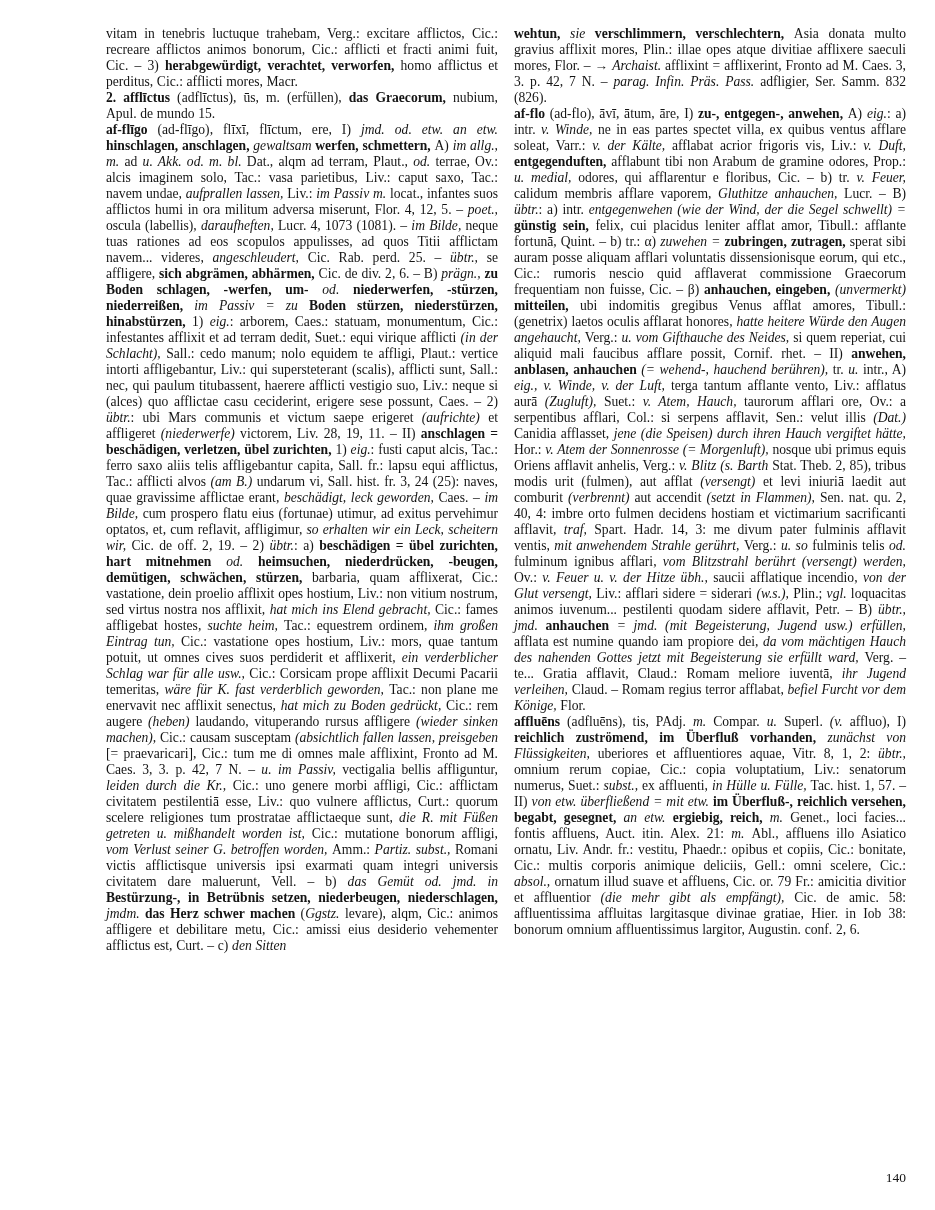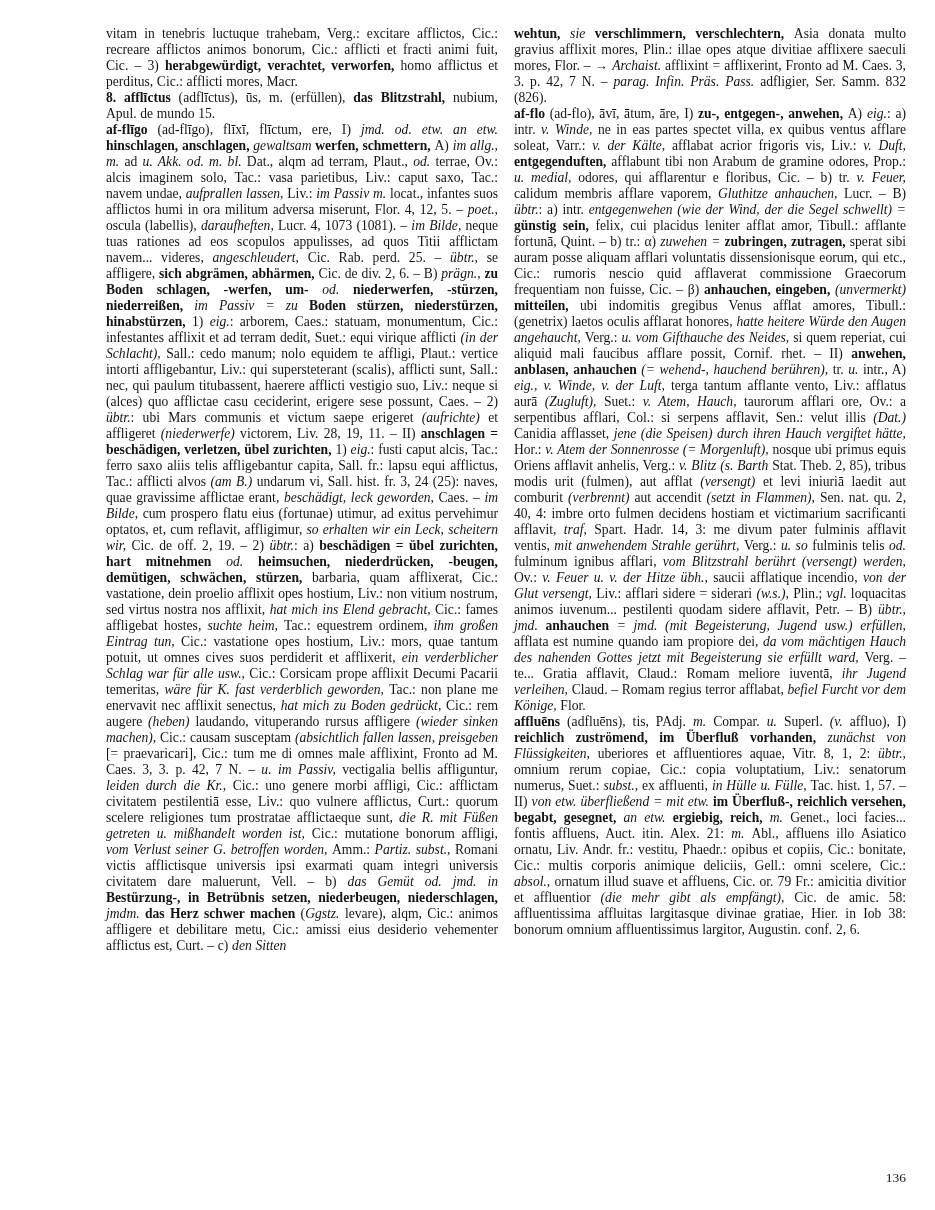--- a/index.html
+++ b/index.html
@@ -25,23 +25,23 @@
     text-align:right; font-size:13.5px; color:#141414;
   }
 </style>
 </head>
 <body>
 
 <div class="page">
   <div class="textflow">
     <div class="col">
         <p class="entry"><span class="seg-r">vitam in tenebris luctuque trahebam, Verg.: excitare afflictos, Cic.: recreare afflictos animos bonorum, Cic.: afflicti et fracti animi fuit, Cic. – 3) </span><span class="seg-bi">herabgewürdigt, verachtet, verworfen, </span><span class="seg-r">homo afflictus et perditus, Cic.: afflicti mores, Macr.</span></p>
-        <p class="entry"><span class="seg-b">8. afflīctus </span><span class="seg-r">(adflīctus), ūs, m. (erfüllen), </span><span class="seg-bi">das Blitzstrahl, </span><span class="seg-r">nubium, Apul. de mundo 15.</span></p>
+        <p class="entry"><span class="seg-b">2. afflīctus </span><span class="seg-r">(adflīctus), ūs, m. (erfüllen), </span><span class="seg-bi">das Graecorum, </span><span class="seg-r">nubium, Apul. de mundo 15.</span></p>
         <p class="entry"><span class="seg-b">af-flīgo </span><span class="seg-r">(ad-flīgo), flīxī, flīctum, ere, I) </span><span class="seg-i">jmd. od. etw. an etw. </span><span class="seg-bi">hinschlagen, anschlagen, </span><span class="seg-i">gewaltsam </span><span class="seg-bi">werfen, schmettern, </span><span class="seg-r">A) </span><span class="seg-i">im allg., m. </span><span class="seg-r">ad </span><span class="seg-i">u. Akk. od. m. bl. </span><span class="seg-r">Dat., alqm ad terram, Plaut., </span><span class="seg-i">od. </span><span class="seg-r">terrae, Ov.: alcis imaginem solo, Tac.: vasa parietibus, Liv.: caput saxo, Tac.: navem undae, </span><span class="seg-i">aufprallen lassen, </span><span class="seg-r">Liv.: </span><span class="seg-i">im Passiv m. </span><span class="seg-r">locat., infantes suos afflictos humi in ora militum adversa miserunt, Flor. 4, 12, 5. – </span><span class="seg-i">poet., </span><span class="seg-r">oscula (labellis), </span><span class="seg-i">daraufheften, </span><span class="seg-r">Lucr. 4, 1073 (1081). – </span><span class="seg-i">im Bilde, </span><span class="seg-r">neque tuas rationes ad eos scopulos appulisses, ad quos Titii afflictam navem... videres, </span><span class="seg-i">angeschleudert, </span><span class="seg-r">Cic. Rab. perd. 25. – </span><span class="seg-i">übtr., </span><span class="seg-r">se affligere, </span><span class="seg-bi">sich abgrämen, abhärmen, </span><span class="seg-r">Cic. de div. 2, 6. – B) </span><span class="seg-i">prägn., </span><span class="seg-bi">zu Boden schlagen, -werfen, um- </span><span class="seg-i">od. </span><span class="seg-bi">niederwerfen, -stürzen, niederreißen, </span><span class="seg-i">im Passiv = zu </span><span class="seg-bi">Boden stürzen, niederstürzen, hinabstürzen, </span><span class="seg-r">1) </span><span class="seg-i">eig.</span><span class="seg-r">: arborem, Caes.: statuam, monumentum, Cic.: infestantes afflixit et ad terram dedit, Suet.: equi virique afflicti </span><span class="seg-i">(in der Schlacht), </span><span class="seg-r">Sall.: cedo manum; nolo equidem te affligi, Plaut.: vertice intorti affligebantur, Liv.: qui supersteterant (scalis), afflicti sunt, Sall.: nec, qui paulum titubassent, haerere afflicti vestigio suo, Liv.: neque si (alces) quo afflictae casu ceciderint, erigere sese possunt, Caes. – 2) </span><span class="seg-i">übtr.</span><span class="seg-r">: ubi Mars communis et victum saepe erigeret </span><span class="seg-i">(aufrichte) </span><span class="seg-r">et affligeret </span><span class="seg-i">(niederwerfe) </span><span class="seg-r">victorem, Liv. 28, 19, 11. – II) </span><span class="seg-bi">anschlagen = beschädigen, verletzen, übel zurichten, </span><span class="seg-r">1) </span><span class="seg-i">eig.</span><span class="seg-r">: fusti caput alcis, Tac.: ferro saxo aliis telis affligebantur capita, Sall. fr.: lapsu equi afflictus, Tac.: afflicti alvos </span><span class="seg-i">(am B.) </span><span class="seg-r">undarum vi, Sall. hist. fr. 3, 24 (25): naves, quae gravissime afflictae erant, </span><span class="seg-i">beschädigt, leck geworden, </span><span class="seg-r">Caes. – </span><span class="seg-i">im Bilde, </span><span class="seg-r">cum prospero flatu eius (fortunae) utimur, ad exitus pervehimur optatos, et, cum reflavit, affligimur, </span><span class="seg-i">so erhalten wir ein Leck, scheitern wir, </span><span class="seg-r">Cic. de off. 2, 19. – 2) </span><span class="seg-i">übtr.</span><span class="seg-r">: a) </span><span class="seg-bi">beschädigen = übel zurichten, hart mitnehmen </span><span class="seg-i">od. </span><span class="seg-bi">heimsuchen, niederdrücken, -beugen, demütigen, schwächen, stürzen, </span><span class="seg-r">barbaria, quam afflixerat, Cic.: vastatione, dein proelio afflixit opes hostium, Liv.: non vitium nostrum, sed virtus nostra nos afflixit, </span><span class="seg-i">hat mich ins Elend gebracht, </span><span class="seg-r">Cic.: fames affligebat hostes, </span><span class="seg-i">suchte heim, </span><span class="seg-r">Tac.: equestrem ordinem, </span><span class="seg-i">ihm großen Eintrag tun, </span><span class="seg-r">Cic.: vastatione opes hostium, Liv.: mors, quae tantum potuit, ut omnes cives suos perdiderit et afflixerit, </span><span class="seg-i">ein verderblicher Schlag war für alle usw., </span><span class="seg-r">Cic.: Corsicam prope afflixit Decumi Pacarii temeritas, </span><span class="seg-i">wäre für K. fast verderblich geworden, </span><span class="seg-r">Tac.: non plane me enervavit nec afflixit senectus, </span><span class="seg-i">hat mich zu Boden gedrückt, </span><span class="seg-r">Cic.: rem augere </span><span class="seg-i">(heben) </span><span class="seg-r">laudando, vituperando rursus affligere </span><span class="seg-i">(wieder sinken machen), </span><span class="seg-r">Cic.: causam susceptam </span><span class="seg-i">(absichtlich fallen lassen, preisgeben </span><span class="seg-r">[= praevaricari], Cic.: tum me di omnes male afflixint, Fronto ad M. Caes. 3, 3. p. 42, 7 N. – </span><span class="seg-i">u. im Passiv, </span><span class="seg-r">vectigalia bellis affliguntur, </span><span class="seg-i">leiden durch die Kr., </span><span class="seg-r">Cic.: uno genere morbi affligi, Cic.: afflictam civitatem pestilentiā esse, Liv.: quo vulnere afflictus, Curt.: quorum scelere religiones tum prostratae afflictaeque sunt, </span><span class="seg-i">die R. mit Füßen getreten u. mißhandelt worden ist, </span><span class="seg-r">Cic.: mutatione bonorum affligi, </span><span class="seg-i">vom Verlust seiner G. betroffen worden, </span><span class="seg-r">Amm.: </span><span class="seg-i">Partiz. subst., </span><span class="seg-r">Romani victis afflictisque universis ipsi exarmati quam integri universis civitatem dare maluerunt, Vell. – b) </span><span class="seg-i">das Gemüt od. jmd. in </span><span class="seg-bi">Bestürzung-, in Betrübnis setzen, niederbeugen, niederschlagen, </span><span class="seg-i">jmdm. </span><span class="seg-bi">das Herz schwer machen </span><span class="seg-r">(</span><span class="seg-i">Ggstz. </span><span class="seg-r">levare), alqm, Cic.: animos affligere et debilitare metu, Cic.: amissi eius desiderio vehementer afflictus est, Curt. – c) </span><span class="seg-i">den Sitten</span></p>
       </div>
     <div class="col">
         <p class="entry"><span class="seg-bi">wehtun, </span><span class="seg-i">sie </span><span class="seg-bi">verschlimmern, verschlechtern, </span><span class="seg-r">Asia donata multo gravius afflixit mores, Plin.: illae opes atque divitiae afflixere saeculi mores, Flor. – → </span><span class="seg-i">Archaist. </span><span class="seg-r">afflixint = afflixerint, Fronto ad M. Caes. 3, 3. p. 42, 7 N. – </span><span class="seg-i">parag. Infin. Präs. Pass. </span><span class="seg-r">adfligier, Ser. Samm. 832 (826).</span></p>
         <p class="entry"><span class="seg-b">af-flo </span><span class="seg-r">(ad-flo), āvī, ātum, āre, I) </span><span class="seg-bi">zu-, entgegen-, anwehen, </span><span class="seg-r">A) </span><span class="seg-i">eig.</span><span class="seg-r">: a) intr. </span><span class="seg-i">v. Winde, </span><span class="seg-r">ne in eas partes spectet villa, ex quibus ventus afflare soleat, Varr.: </span><span class="seg-i">v. der Kälte, </span><span class="seg-r">afflabat acrior frigoris vis, Liv.: </span><span class="seg-i">v. Duft, </span><span class="seg-bi">entgegenduften, </span><span class="seg-r">afflabunt tibi non Arabum de gramine odores, Prop.: </span><span class="seg-i">u. medial, </span><span class="seg-r">odores, qui afflarentur e floribus, Cic. – b) tr. </span><span class="seg-i">v. Feuer, </span><span class="seg-r">calidum membris afflare vaporem, </span><span class="seg-i">Gluthitze anhauchen, </span><span class="seg-r">Lucr. – B) </span><span class="seg-i">übtr.</span><span class="seg-r">: a) intr. </span><span class="seg-i">entgegenwehen (wie der Wind, der die Segel schwellt) = </span><span class="seg-bi">günstig sein, </span><span class="seg-r">felix, cui placidus leniter afflat amor, Tibull.: afflante fortunā, Quint. – b) tr.: α) </span><span class="seg-i">zuwehen = </span><span class="seg-bi">zubringen, zutragen, </span><span class="seg-r">sperat sibi auram posse aliquam afflari voluntatis dissensionisque eorum, qui etc., Cic.: rumoris nescio quid afflaverat commissione Graecorum frequentiam non fuisse, Cic. – β) </span><span class="seg-bi">anhauchen, eingeben, </span><span class="seg-i">(unvermerkt) </span><span class="seg-bi">mitteilen, </span><span class="seg-r">ubi indomitis gregibus Venus afflat amores, Tibull.: (genetrix) laetos oculis afflarat honores, </span><span class="seg-i">hatte heitere Würde den Augen angehaucht, </span><span class="seg-r">Verg.: </span><span class="seg-i">u. vom Gifthauche des Neides, </span><span class="seg-r">si quem reperiat, cui aliquid mali faucibus afflare possit, Cornif. rhet. – II) </span><span class="seg-bi">anwehen, anblasen, anhauchen </span><span class="seg-i">(= wehend-, hauchend berühren), </span><span class="seg-r">tr. </span><span class="seg-i">u. </span><span class="seg-r">intr., A) </span><span class="seg-i">eig., v. Winde, v. der Luft, </span><span class="seg-r">terga tantum afflante vento, Liv.: afflatus aurā </span><span class="seg-i">(Zugluft), </span><span class="seg-r">Suet.: </span><span class="seg-i">v. Atem, Hauch, </span><span class="seg-r">taurorum afflari ore, Ov.: a serpentibus afflari, Col.: si serpens afflavit, Sen.: velut illis </span><span class="seg-i">(Dat.) </span><span class="seg-r">Canidia afflasset, </span><span class="seg-i">jene (die Speisen) durch ihren Hauch vergiftet hätte, </span><span class="seg-r">Hor.: </span><span class="seg-i">v. Atem der Sonnenrosse (= Morgenluft), </span><span class="seg-r">nosque ubi primus equis Oriens afflavit anhelis, Verg.: </span><span class="seg-i">v. Blitz (s. Barth </span><span class="seg-r">Stat. Theb. 2, 85), tribus modis urit (fulmen), aut afflat </span><span class="seg-i">(versengt) </span><span class="seg-r">et levi iniuriā laedit aut comburit </span><span class="seg-i">(verbrennt) </span><span class="seg-r">aut accendit </span><span class="seg-i">(setzt in Flammen), </span><span class="seg-r">Sen. nat. qu. 2, 40, 4: imbre orto fulmen decidens hostiam et victimarium sacrificanti afflavit, </span><span class="seg-i">traf, </span><span class="seg-r">Spart. Hadr. 14, 3: me divum pater fulminis afflavit ventis, </span><span class="seg-i">mit anwehendem Strahle gerührt, </span><span class="seg-r">Verg.: </span><span class="seg-i">u. so </span><span class="seg-r">fulminis telis </span><span class="seg-i">od. </span><span class="seg-r">fulminum ignibus afflari, </span><span class="seg-i">vom Blitzstrahl berührt (versengt) werden, </span><span class="seg-r">Ov.: </span><span class="seg-i">v. Feuer u. v. der Hitze übh., </span><span class="seg-r">saucii afflatique incendio, </span><span class="seg-i">von der Glut versengt, </span><span class="seg-r">Liv.: afflari sidere = siderari </span><span class="seg-i">(w.s.), </span><span class="seg-r">Plin.; </span><span class="seg-i">vgl. </span><span class="seg-r">loquacitas animos iuvenum... pestilenti quodam sidere afflavit, Petr. – B) </span><span class="seg-i">übtr., jmd. </span><span class="seg-bi">anhauchen </span><span class="seg-i">= jmd. (mit Begeisterung, Jugend usw.) erfüllen, </span><span class="seg-r">afflata est numine quando iam propiore dei, </span><span class="seg-i">da vom mächtigen Hauch des nahenden Gottes jetzt mit Begeisterung sie erfüllt ward, </span><span class="seg-r">Verg. – te... Gratia afflavit, Claud.: Romam meliore iuventā, </span><span class="seg-i">ihr Jugend verleihen, </span><span class="seg-r">Claud. – Romam regius terror afflabat, </span><span class="seg-i">befiel Furcht vor dem Könige, </span><span class="seg-r">Flor.</span></p>
         <p class="entry"><span class="seg-b">affluēns </span><span class="seg-r">(adfluēns), tis, PAdj. </span><span class="seg-i">m. </span><span class="seg-r">Compar. </span><span class="seg-i">u. </span><span class="seg-r">Superl. </span><span class="seg-i">(v. </span><span class="seg-r">affluo), I) </span><span class="seg-bi">reichlich zuströmend, im Überfluß vorhanden, </span><span class="seg-i">zunächst von Flüssigkeiten, </span><span class="seg-r">uberiores et affluentiores aquae, Vitr. 8, 1, 2: </span><span class="seg-i">übtr., </span><span class="seg-r">omnium rerum copiae, Cic.: copia voluptatium, Liv.: senatorum numerus, Suet.: </span><span class="seg-i">subst., </span><span class="seg-r">ex affluenti, </span><span class="seg-i">in Hülle u. Fülle, </span><span class="seg-r">Tac. hist. 1, 57. – II) </span><span class="seg-i">von etw. überfließend = mit etw. </span><span class="seg-bi">im Überfluß-, reichlich versehen, begabt, gesegnet, </span><span class="seg-i">an etw. </span><span class="seg-bi">ergiebig, reich, </span><span class="seg-i">m. </span><span class="seg-r">Genet., loci facies... fontis affluens, Auct. itin. Alex. 21: </span><span class="seg-i">m. </span><span class="seg-r">Abl., affluens illo Asiatico ornatu, Liv. Andr. fr.: vestitu, Phaedr.: opibus et copiis, Cic.: bonitate, Cic.: multis corporis animique deliciis, Gell.: omni scelere, Cic.: </span><span class="seg-i">absol., </span><span class="seg-r">ornatum illud suave et affluens, Cic. or. 79 Fr.: amicitia divitior et affluentior </span><span class="seg-i">(die mehr gibt als empfängt), </span><span class="seg-r">Cic. de amic. 58: affluentissima affluitas largitasque divinae gratiae, Hier. in Iob 38: bonorum omnium affluentissimus largitor, Augustin. conf. 2, 6.</span></p>
       </div>
   </div>
-  <div class="page-number">136</div>
+  <div class="page-number">140</div>
 </div>
 
 </body></html>

